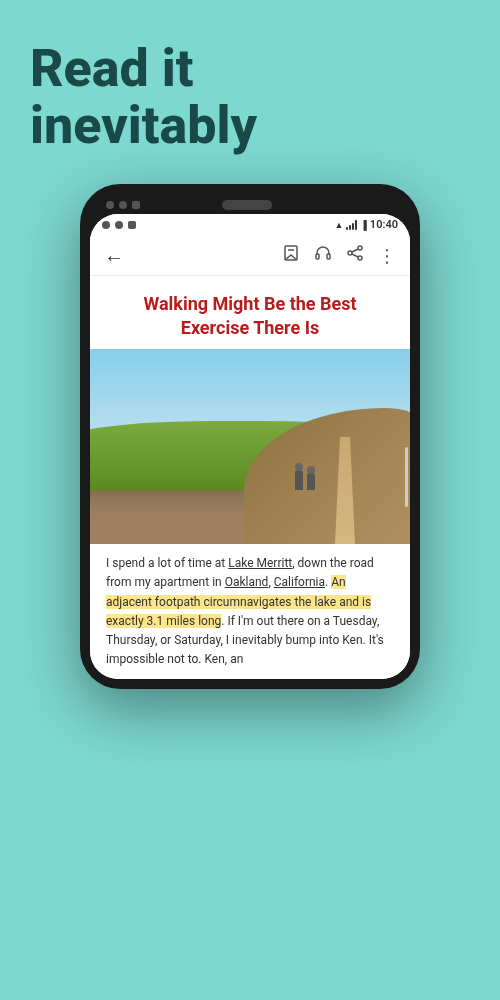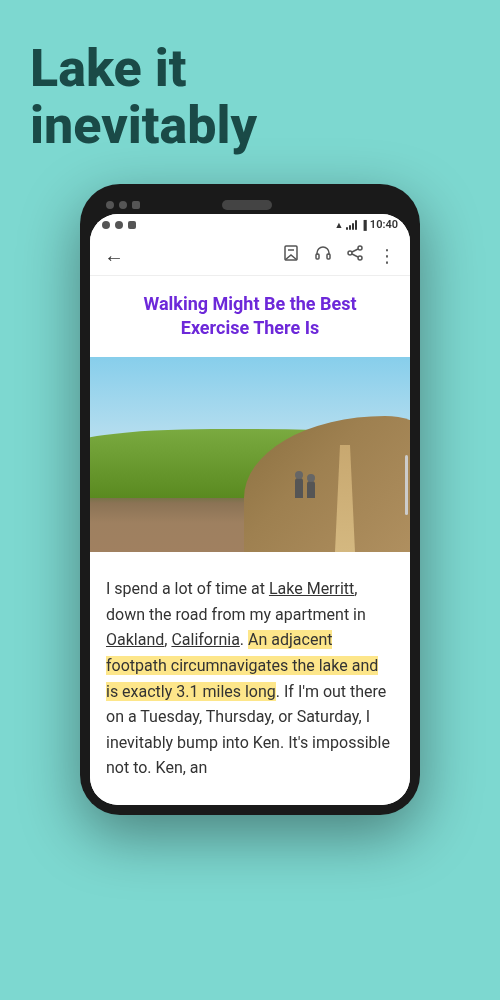--- a/index.html
+++ b/index.html
@@ -115,23 +115,22 @@
 
     .article-header {
       padding: 16px 18px 10px;
       text-align: center;
       background: #fff;
     }
 
     .article-title {
       font-size: 18px;
       font-weight: 700;
-      color: #6d28d9;
+      color: #b91c1c;
       line-height: 1.3;
-      margin-bottom: 8px;
     }
 
     .article-meta {
       font-size: 11px;
       color: #888;
       line-height: 1.5;
     }
 
     .article-meta .author {
       color: #555;
@@ -194,22 +193,22 @@
       top: -7px;
       left: 50%;
       transform: translateX(-50%);
       width: 8px;
       height: 8px;
       background: #666;
       border-radius: 50%;
     }
 
     .article-body {
-      padding: 24px 16px;
-      font-size: 16px;
+      padding: 10px 16px;
+      font-size: 12px;
       line-height: 1.6;
       color: #333;
       background: #fff;
     }
 
     .link {
       text-decoration: underline;
       color: #333;
     }
 
@@ -245,21 +244,21 @@
       background: #ccc;
       border-radius: 2px;
     }
   </style>
 </head>
 <body>
 
 <div>
   <div class="headline">
     <h1>
-      <span>Lake it</span><br>
+      <span>Read it</span><br>
       <span>inevitably</span>
     </h1>
   </div>
 
   <div class="phone-container">
     <div class="phone">
       <div class="phone-top-bar">
         <div class="phone-dots">
           <div class="dot"></div>
           <div class="dot"></div>

